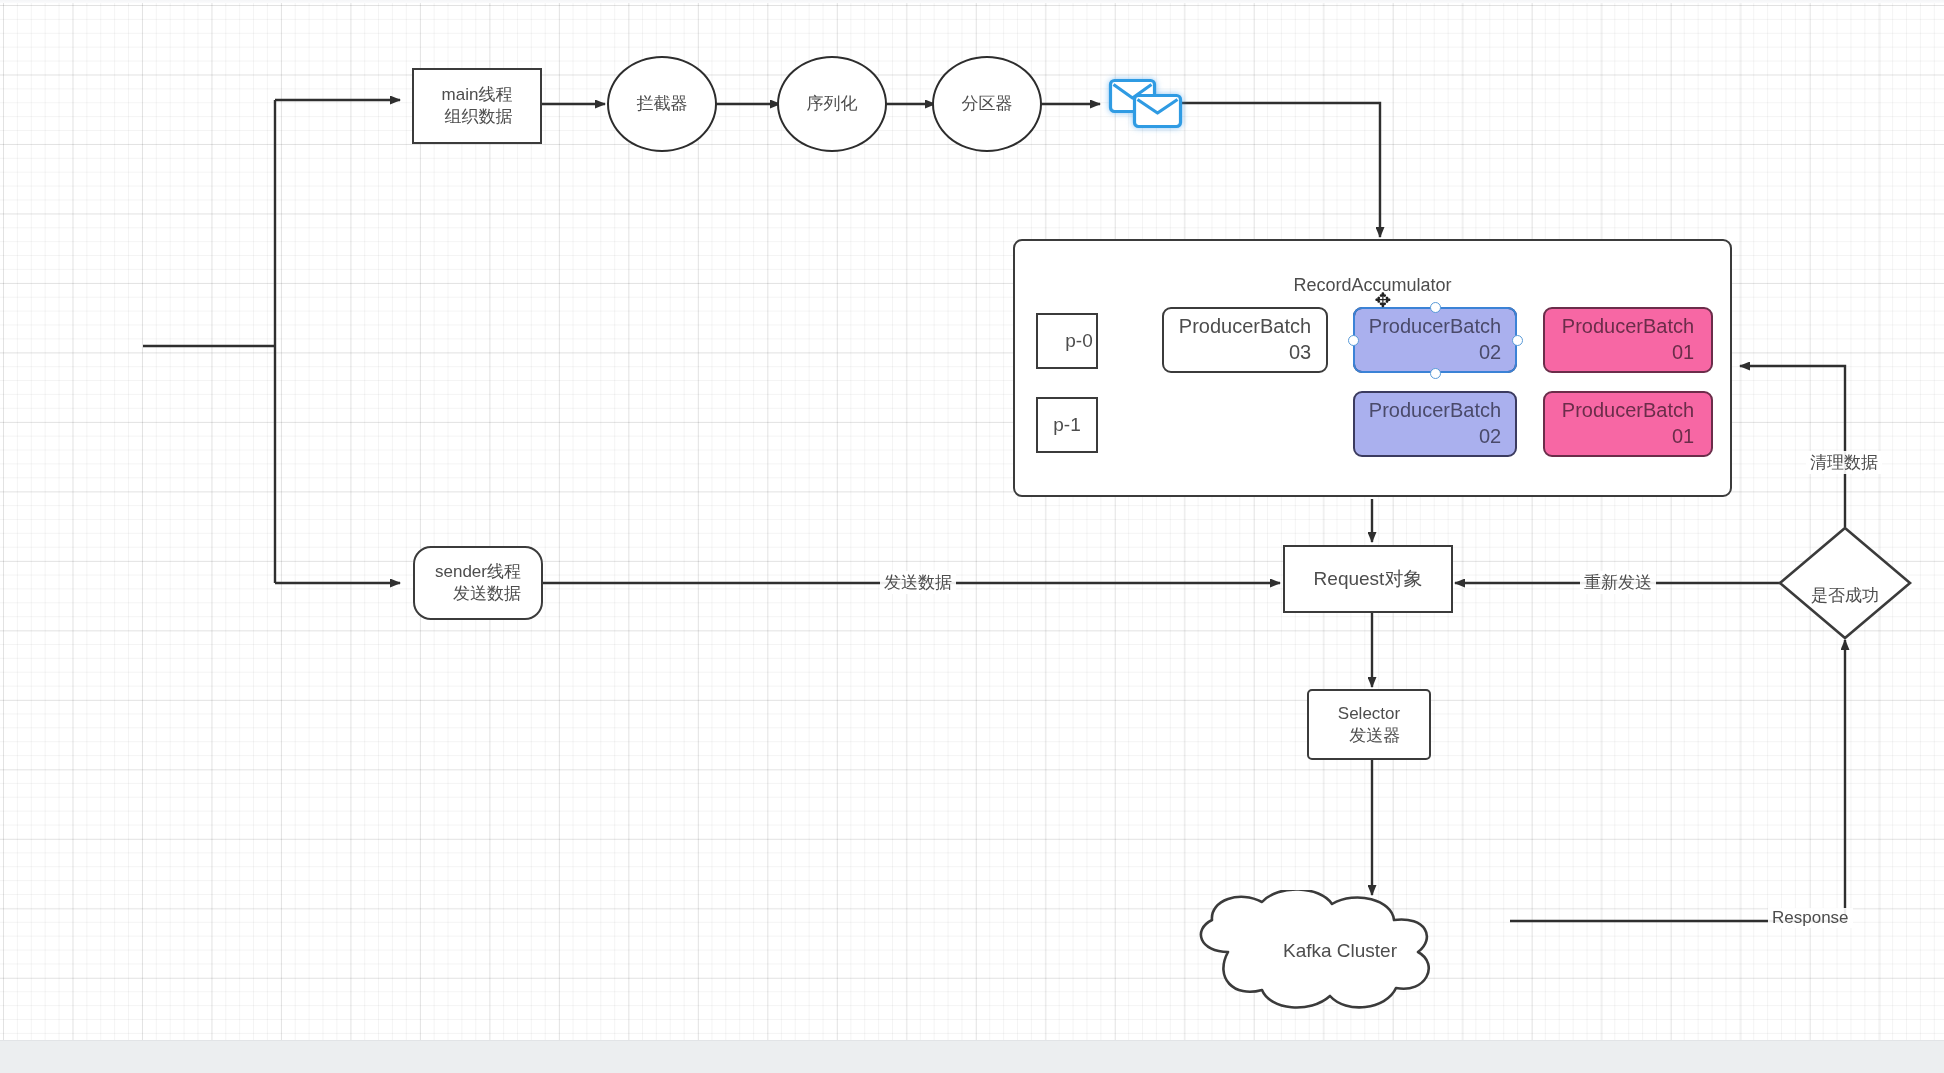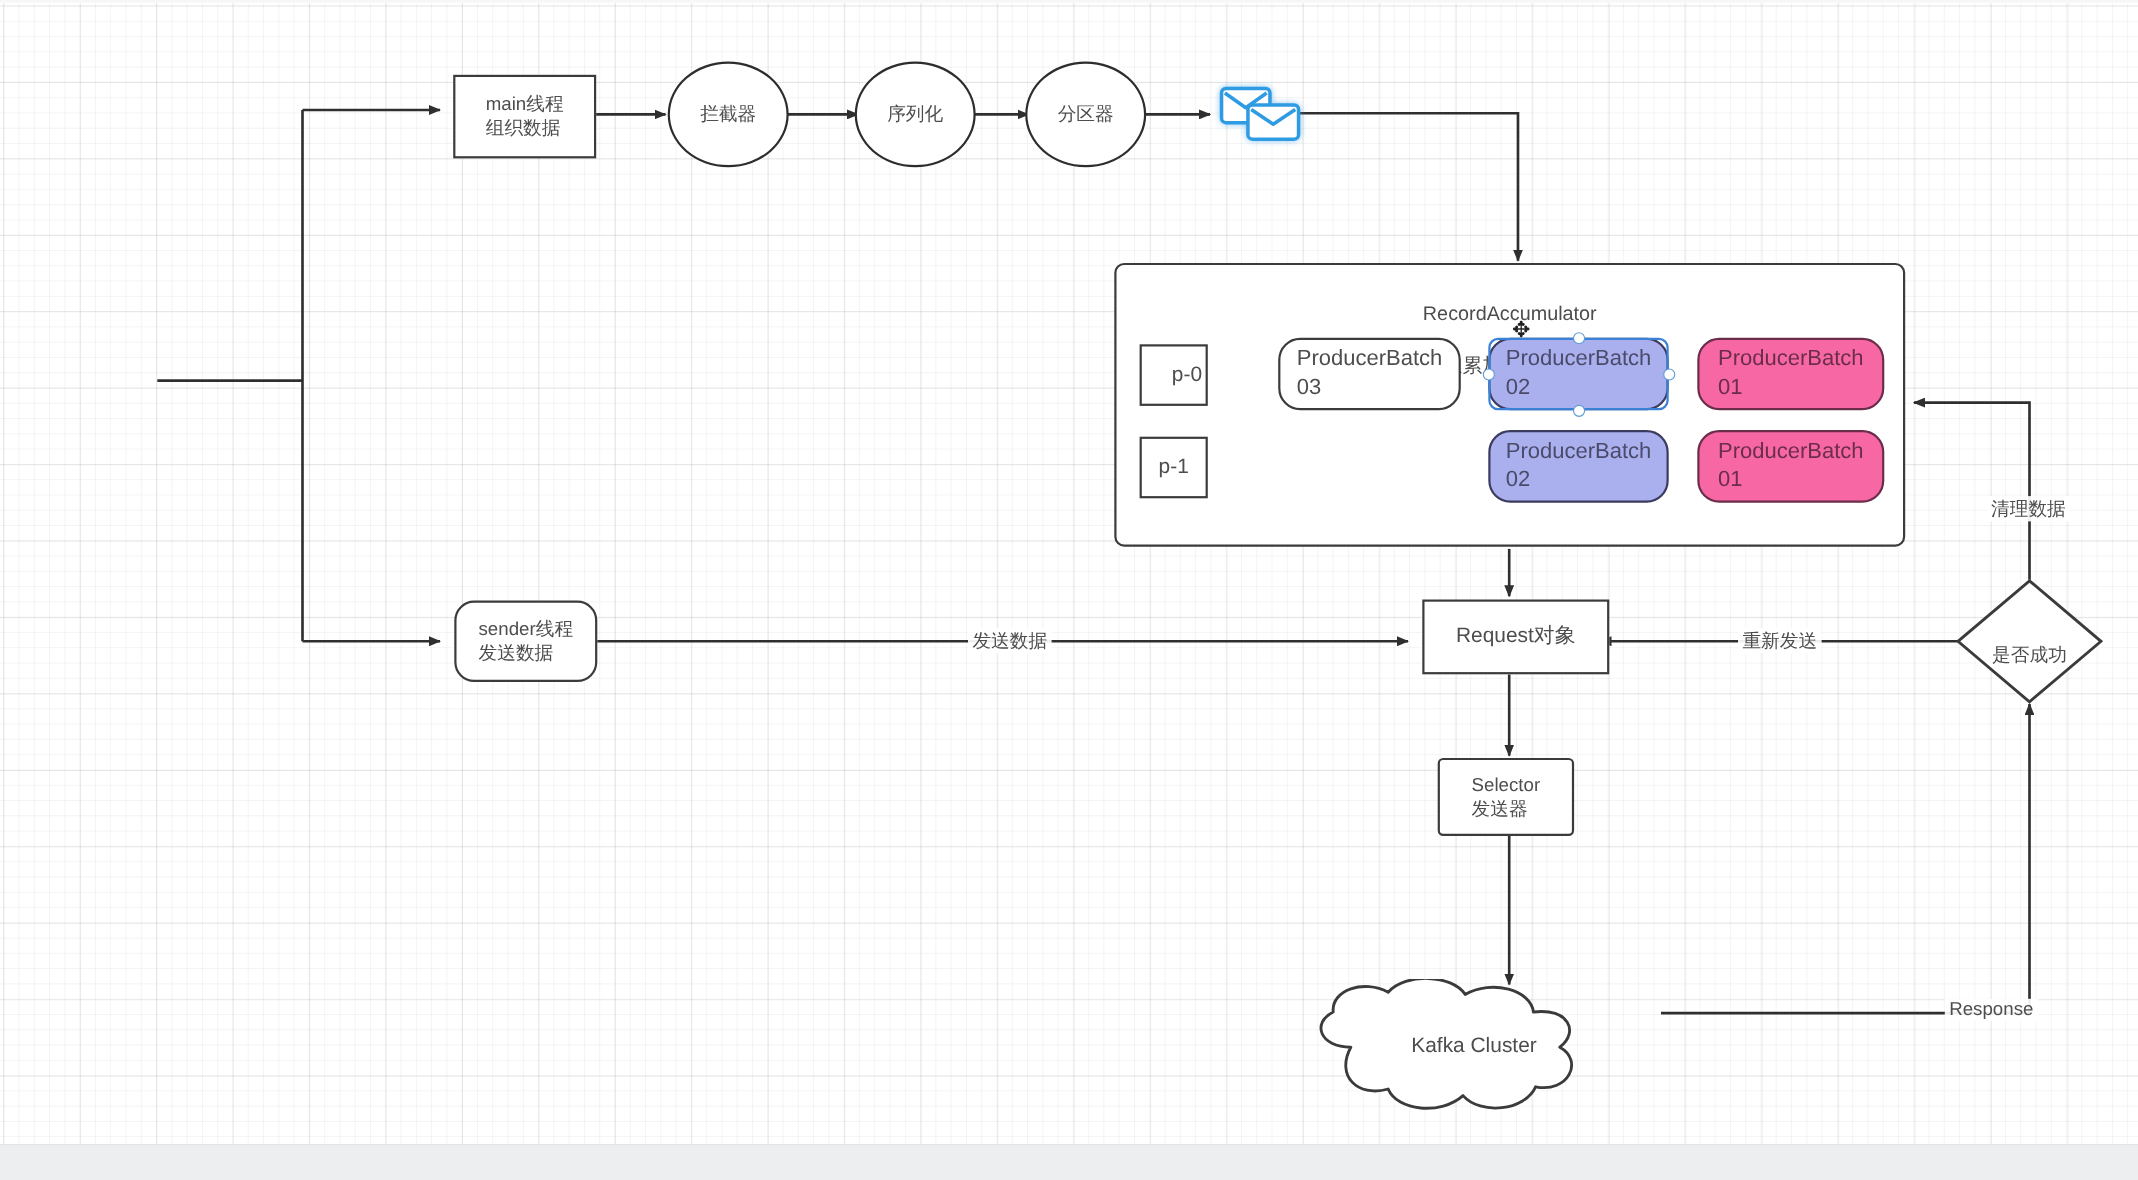--- a/index.html
+++ b/index.html
@@ -58,21 +58,21 @@
   }
 
   
   .node {
     position: absolute;
     box-sizing: border-box;
     display: flex;
     flex-direction: column;
     align-items: center;
     justify-content: center;
-    text-align: left;
+    text-align: right;
     color: #4d4d4d;
     line-height: 1.28;
     white-space: pre-line;
   }
 
   .rect {
     background: #ffffff;
     border: 2px solid #3b3b3b;
   }
 
@@ -89,21 +89,21 @@
   }
 
   .container-box {
     background: #ffffff;
     border: 2px solid #3b3b3b;
     border-radius: 9px;
     justify-content: flex-start;
   }
 
   .batch {
-    border-radius: 20px;
+    border-radius: 9px;
     border: 2px solid #3b3b3b;
     font-size: 20px;
   }
 
   .batch-white { background:#ffffff; color:#4d4d4d; }
   .batch-blue  { background:#aab0ee; border-color:#3b3b5f; color:#4a4a6a; }
   .batch-pink  { background:#f767a4; border-color:#6b2d4a; color:#6b2d4a; }
 
   
   .selected-outline {
@@ -304,21 +304,21 @@
     <div class="node batch batch-pink" style="left:1543px; top:391px; width:170px; height:66px;">
       <span>ProducerBatch
 01</span>
     </div>
 
     <div class="node rect" style="left:413px; top:546px; width:130px; height:74px; font-size:17px;border-radius:18px;">
       <span>sender线程
 发送数据</span>
     </div>
 
-    <div class="node rect" style="left:1283px; top:545px; width:170px; height:68px; font-size:19px;margin-left:10px;">
+    <div class="node rect" style="left:1283px; top:545px; width:170px; height:68px; font-size:19px;">
       <span>Request对象</span>
     </div>
 
     <div class="node rounded" style="left:1307px; top:689px; width:124px; height:71px; font-size:17px;">
       <span>Selector
 发送器</span>
     </div>
 
     <div style="position:absolute; left:1170px; top:890px; width:340px; height:125px;">
       <svg width="340" height="125" viewBox="0 0 340 125">

